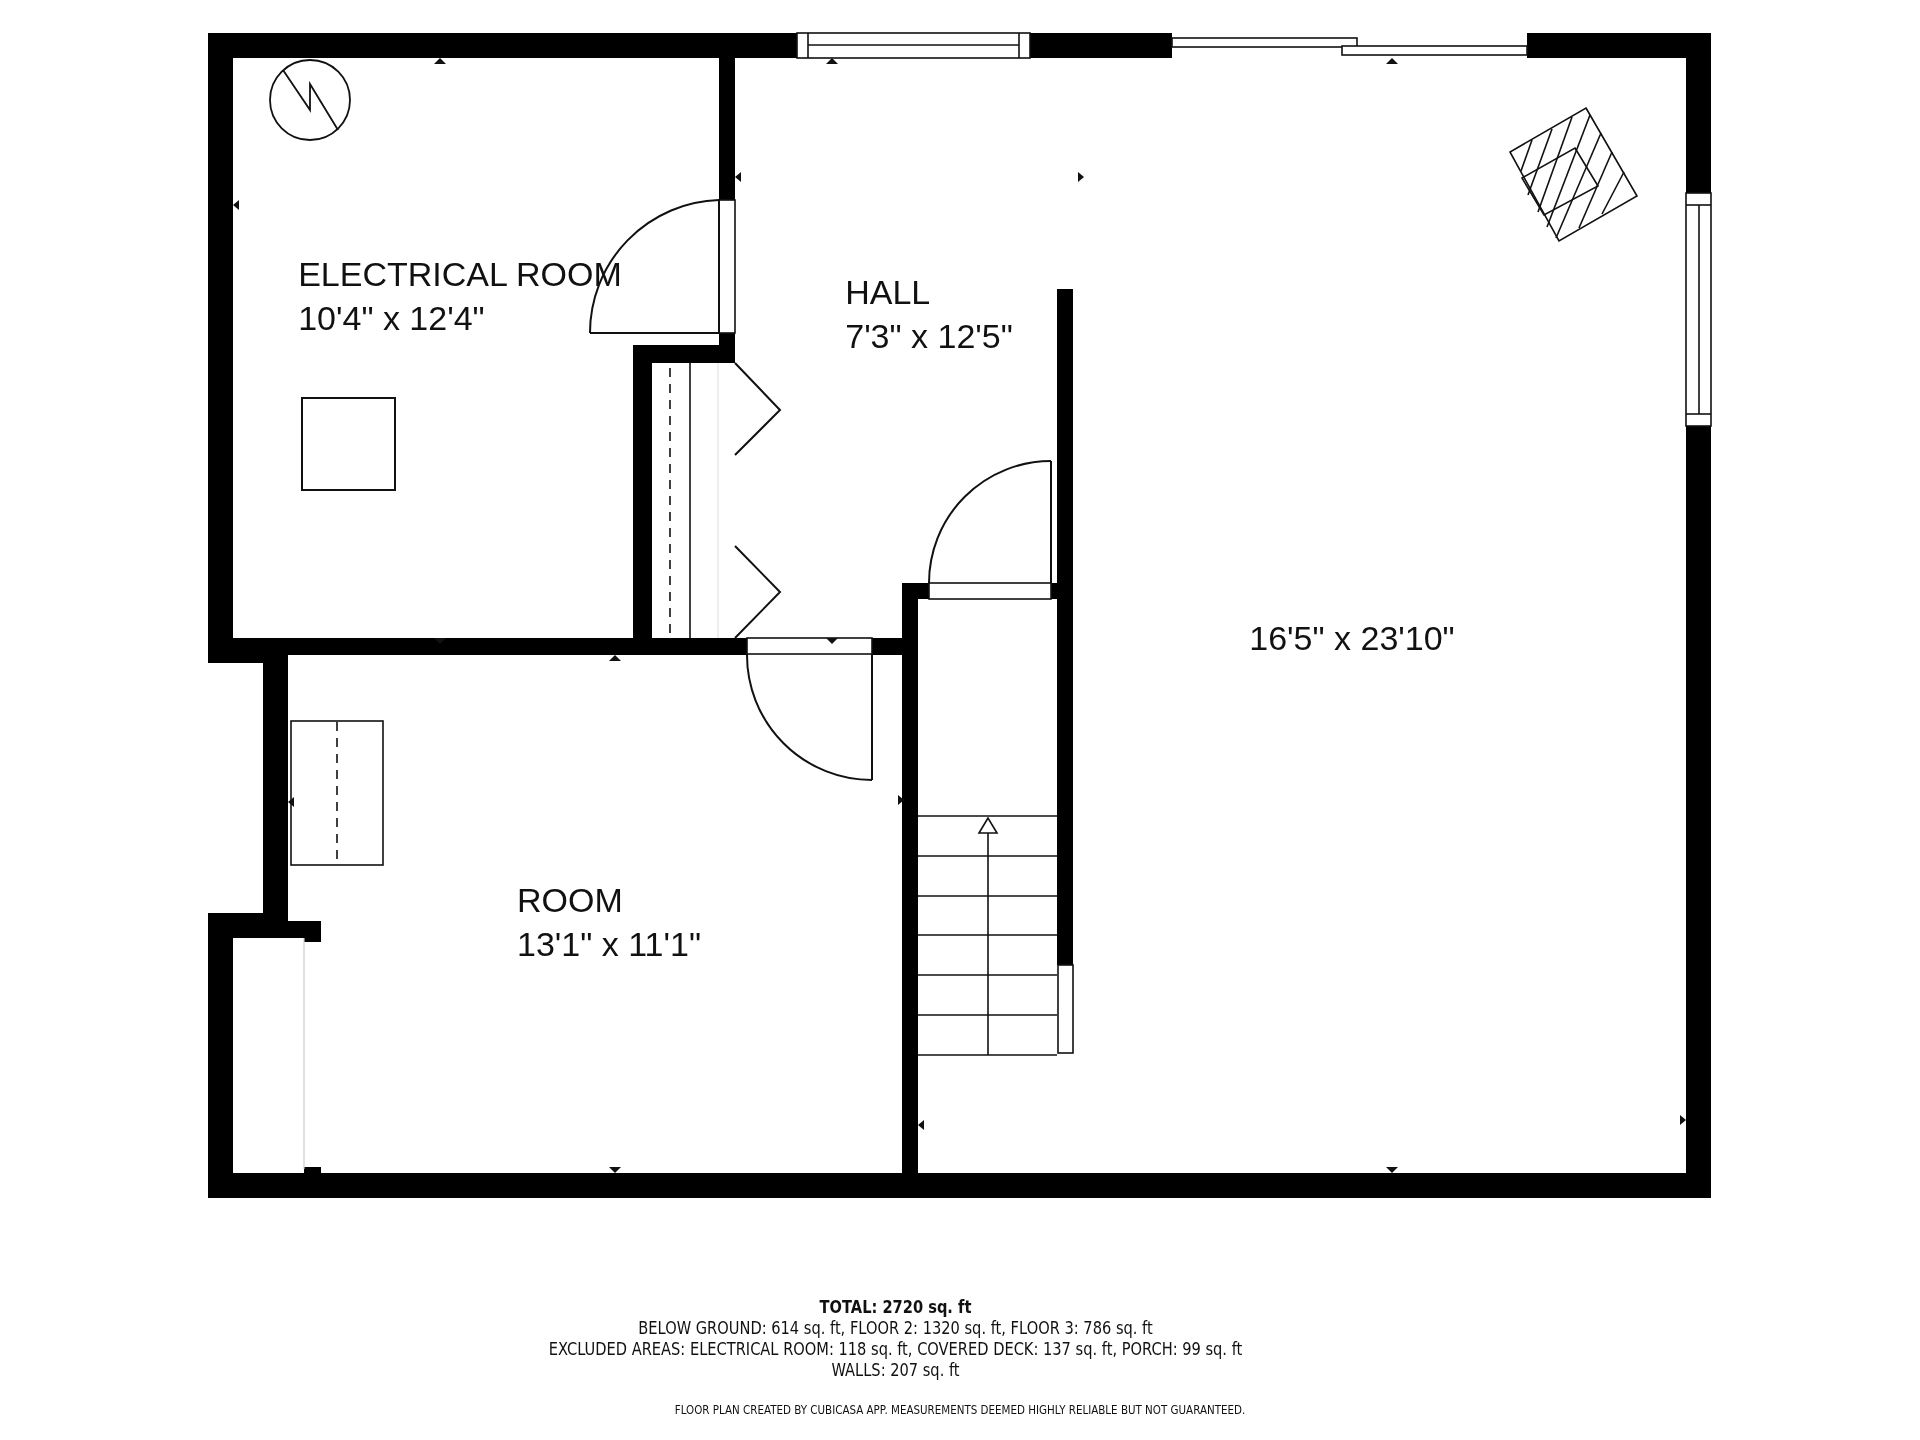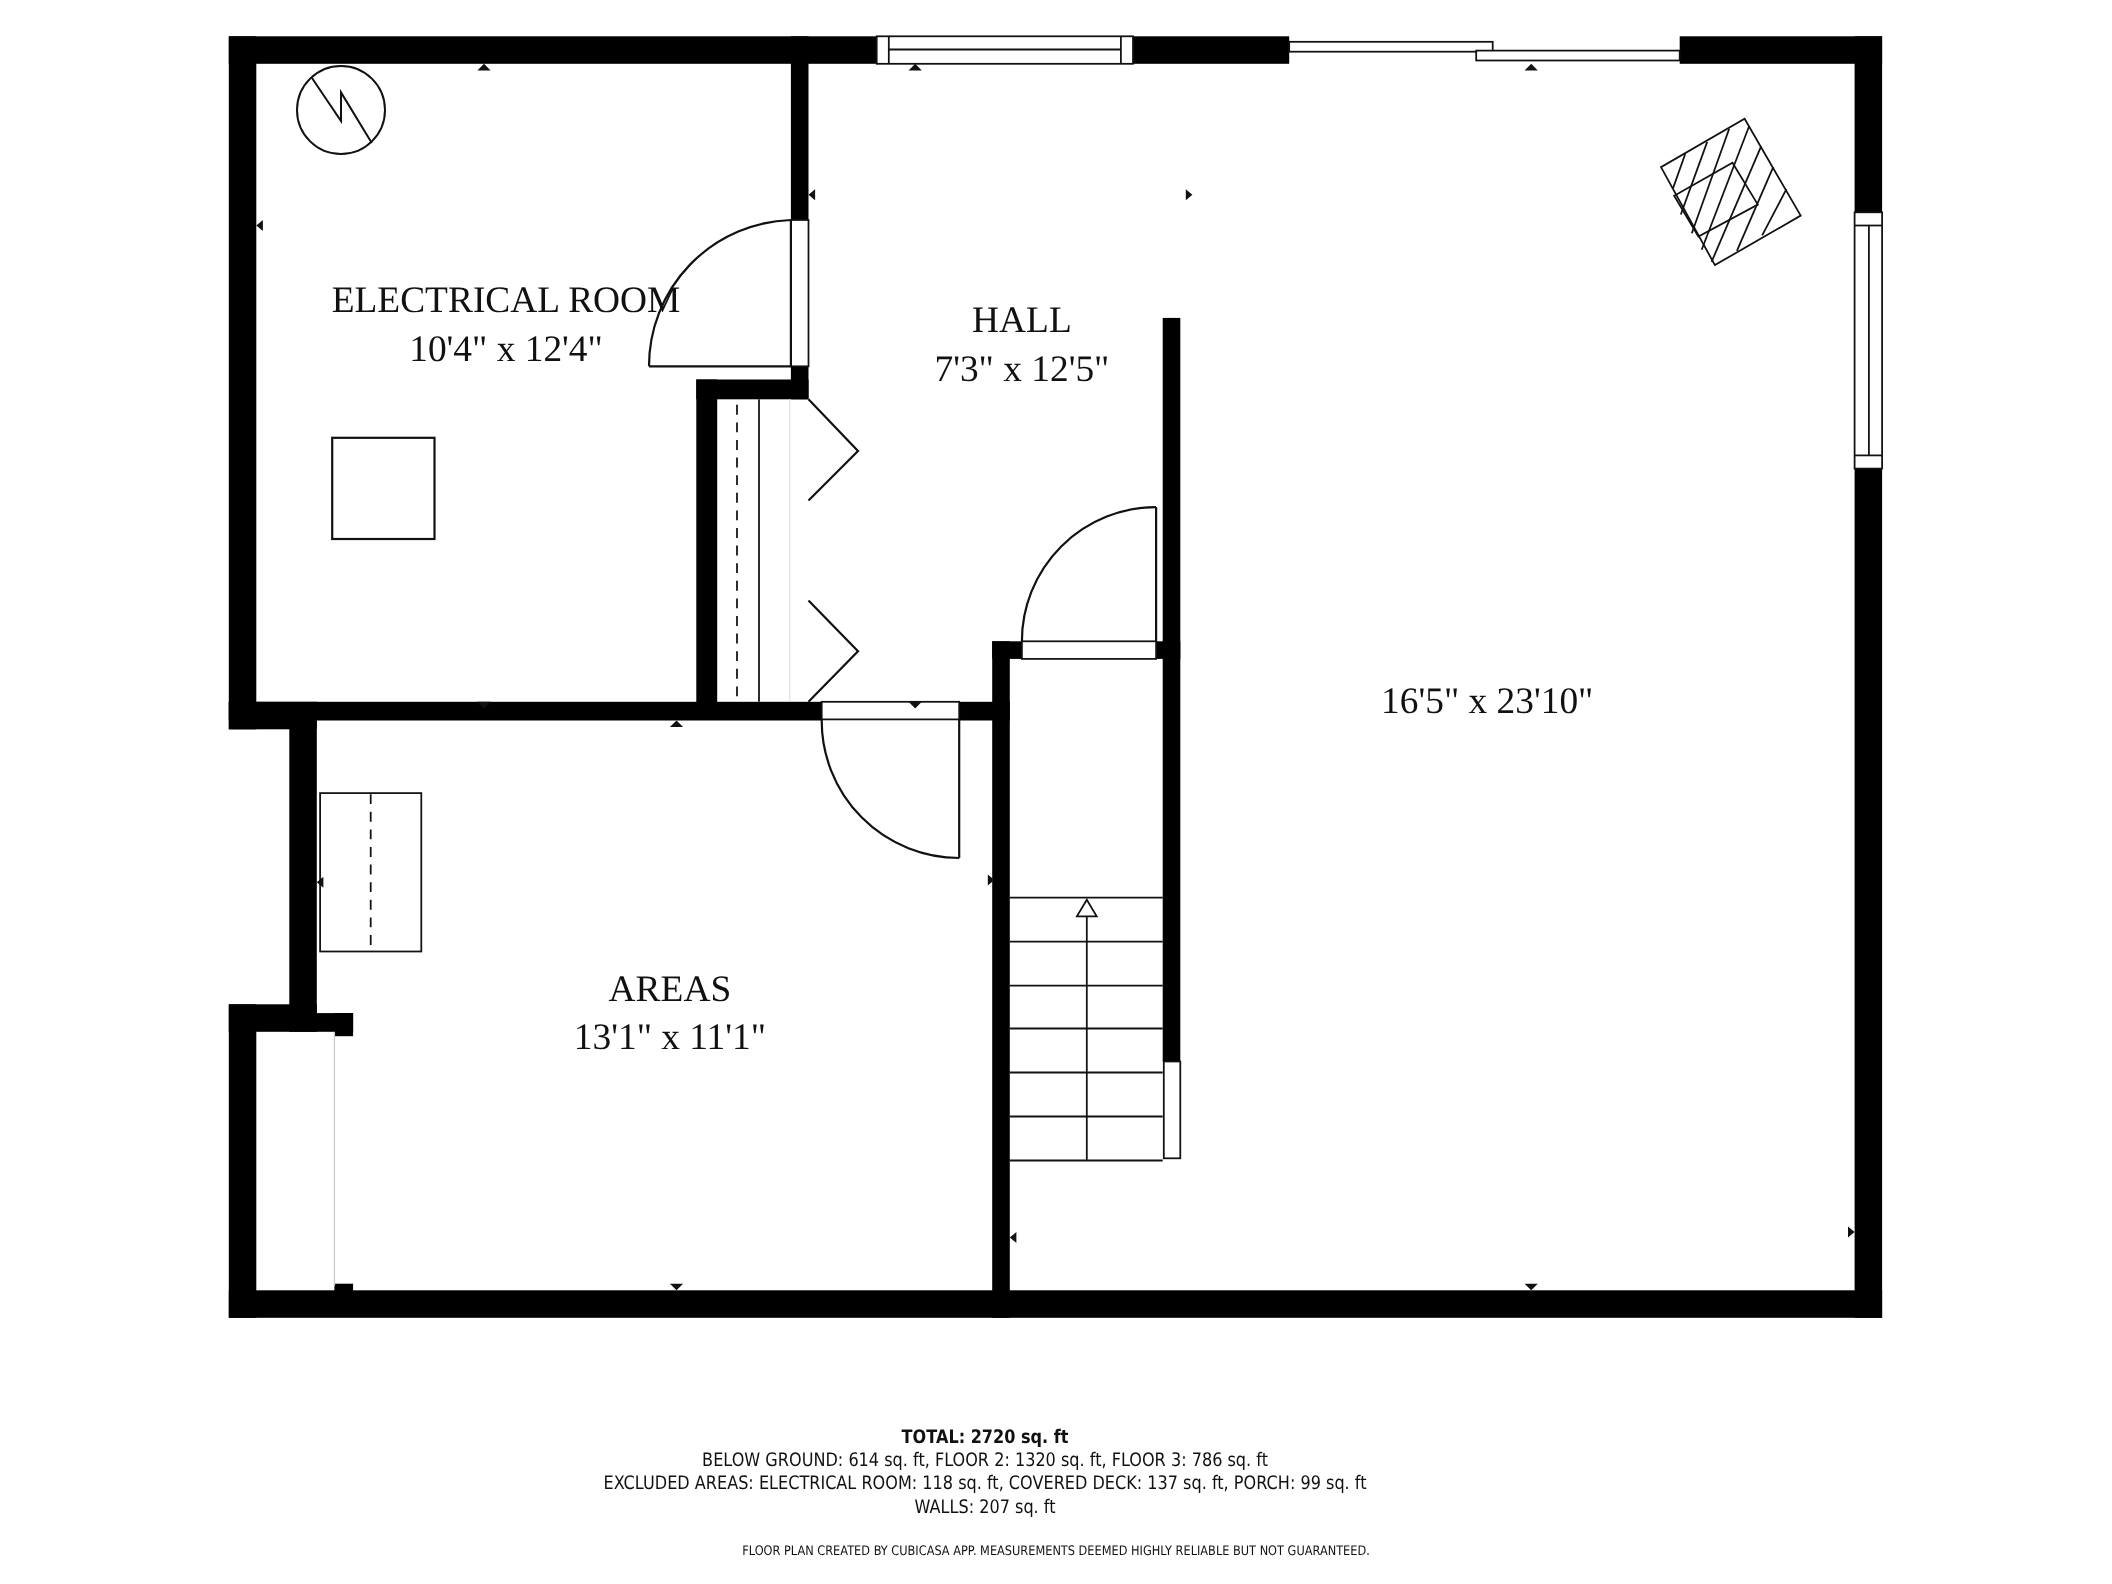--- a/index.html
+++ b/index.html
@@ -1,18 +1,18 @@
 <!DOCTYPE html>
 <html><head>
 <meta charset="utf-8">
 <style>
   html,body{margin:0;padding:0;background:#ffffff;}
   body{width:1920px;height:1440px;position:relative;overflow:hidden;font-family:"Liberation Sans",sans-serif;}
   #plan{position:absolute;left:0;top:0;width:1920px;height:1440px;}
-  .room-label{position:absolute;text-align:center;color:#111;font-family:Liberation Serif, serif;font-size:34px;line-height:40px;white-space:nowrap;transform:translateX(-50%);}
+  .room-label{position:absolute;color:#111;font-family:Liberation Sans, sans-serif;font-size:34px;line-height:40px;white-space:nowrap;transform:translateX(-50%);}
   .room-label .name{display:block;}
   .room-label .dims{display:block;margin-top:4px;}
   #summary{position:absolute;left:0;width:1791px;top:1297px;text-align:center;color:#111;font-family:"DejaVu Sans",sans-serif;}
   #summary .total{font-weight:bold;font-size:17px;line-height:21px;transform:scaleX(0.86);}
   #summary .line{font-size:17px;line-height:21px;transform:scaleX(0.86);}
   #footer{position:absolute;left:0;width:1920px;top:1403px;text-align:center;color:#111;font-family:"DejaVu Sans",sans-serif;font-size:12px;line-height:14px;transform:scaleX(0.86);}
 </style>
 </head>
 <body>
 
@@ -161,21 +161,21 @@
   <span class="dims">10'4" x 12'4"</span>
 </div>
 <div class="room-label" style="left:929px;top:272px;">
   <span class="name">HALL</span>
   <span class="dims">7'3" x 12'5"</span>
 </div>
 <div class="room-label" style="left:1352px;top:614px;">
   <span class="dims">16'5" x 23'10"</span>
 </div>
 <div class="room-label" style="left:609px;top:880px;">
-  <span class="name">AREAS</span>
+  <span class="name">ROOM</span>
   <span class="dims">13'1" x 11'1"</span>
 </div>
 
 <div id="summary">
   <div class="total">TOTAL: 2720 sq. ft</div>
   <div class="line">BELOW GROUND: 614 sq. ft, FLOOR 2: 1320 sq. ft, FLOOR 3: 786 sq. ft</div>
   <div class="line">EXCLUDED AREAS: ELECTRICAL ROOM: 118 sq. ft, COVERED DECK: 137 sq. ft, PORCH: 99 sq. ft</div>
   <div class="line">WALLS: 207 sq. ft</div>
 </div>
 

